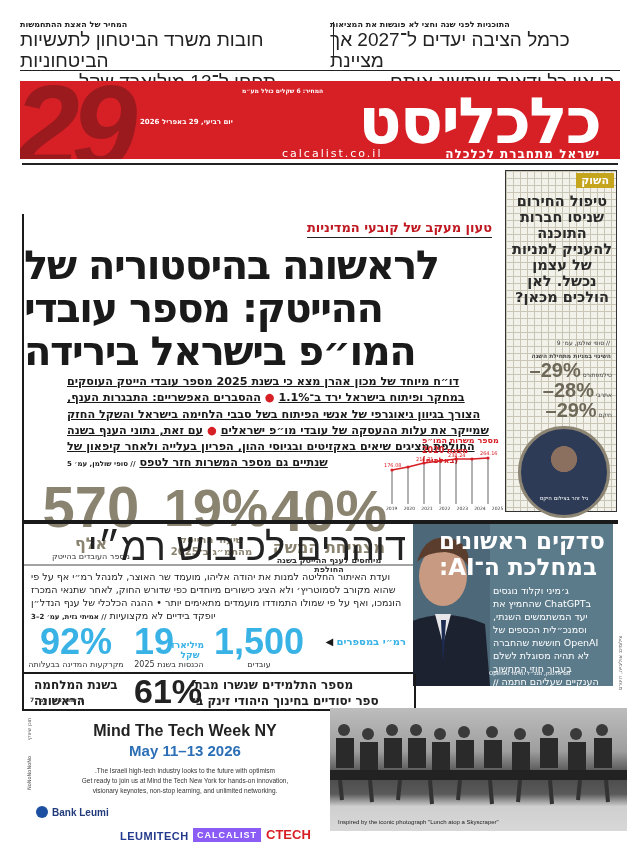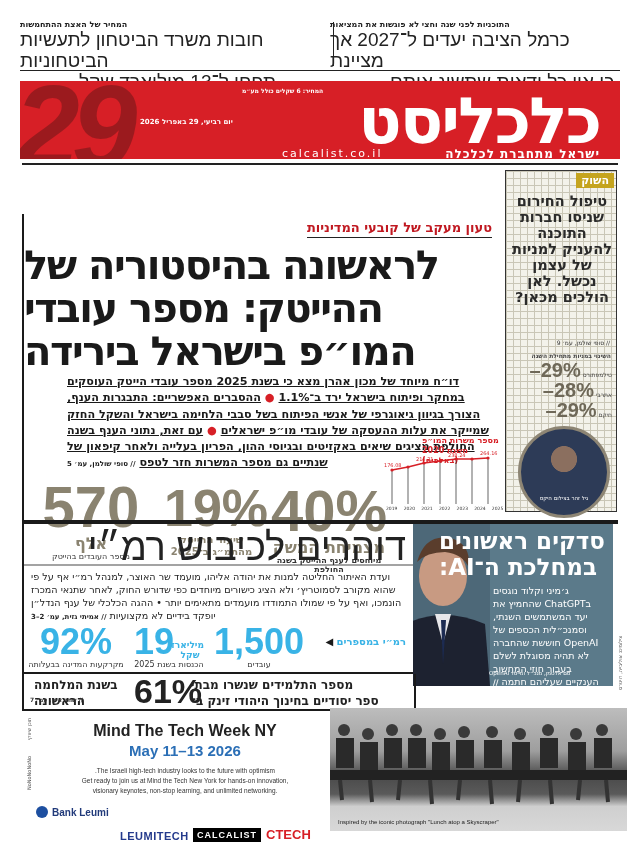--- a/index.html
+++ b/index.html
@@ -252,21 +252,21 @@
   <div>visionary keynotes, non-stop learning, and unlimited networking.</div>
 </div>
 <div class="abs vert" style="left:26px;top:790px;">NoNoNoNoNo</div>
 <div class="abs vert" style="left:26px;top:740px;">תוכן שיווקי</div>
 
 <div class="abs" style="left:36px;top:806px;display:flex;align-items:center;gap:4px;">
   <span style="display:inline-block;width:12px;height:12px;border-radius:50%;background:#1d4fa0;"></span>
   <span style="font-family:'Liberation Sans',sans-serif;font-size:10px;color:#213a7a;font-weight:bold;">Bank Leumi</span>
 </div>
 <div class="abs logos" style="left:120px;font-size:11px;color:#243a8c;letter-spacing:0.5px;">LEUMITECH</div>
-<div class="abs logos" style="left:193px;top:804px;font-size:9px;color:#fff;background:#000000;padding:2px 4px;letter-spacing:1px;">CALCALIST</div>
+<div class="abs logos" style="left:193px;top:804px;font-size:9px;color:#fff;background:#8b5cf6;padding:2px 4px;letter-spacing:1px;">CALCALIST</div>
 <div class="abs logos" style="left:266px;top:803px;font-size:13px;color:#d71f26;">CTECH</div>
 
 <div class="abs ad-photo">
   <svg class="abs" style="left:0;top:0;" width="297" height="123" viewBox="0 0 297 123">
     <g fill="#3a3a3a">
       <circle cx="14" cy="22" r="6"></circle>
         <circle cx="38" cy="26" r="6"></circle>
         <circle cx="62" cy="22" r="6"></circle>
         <circle cx="86" cy="22" r="6"></circle>
       <circle cx="110" cy="26" r="6"></circle>

